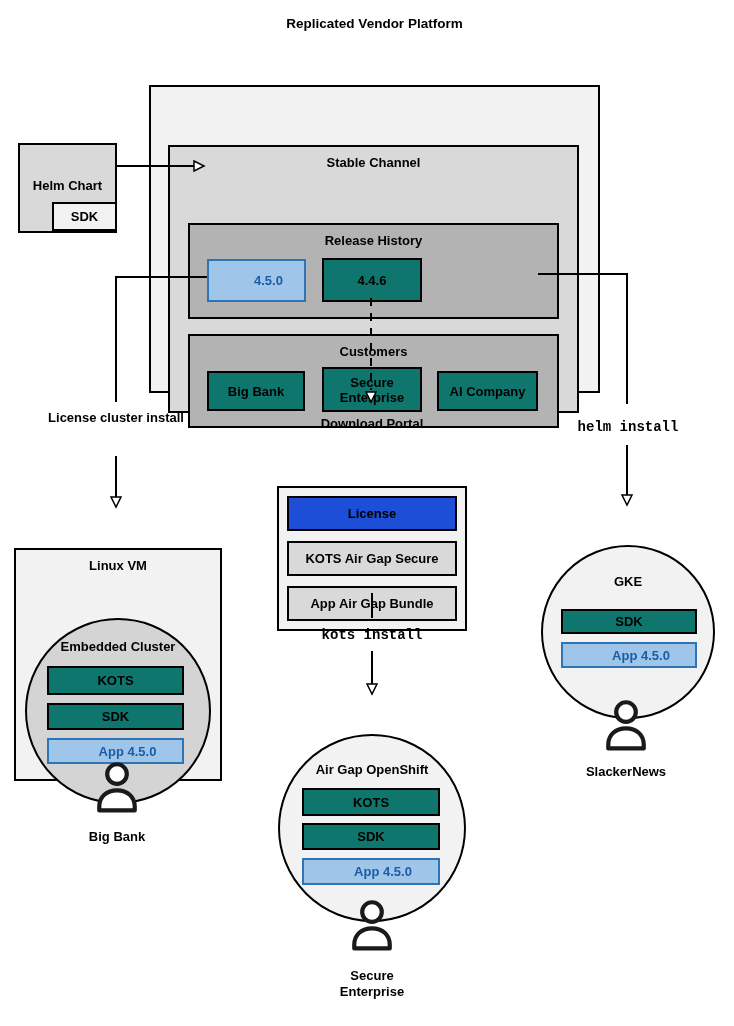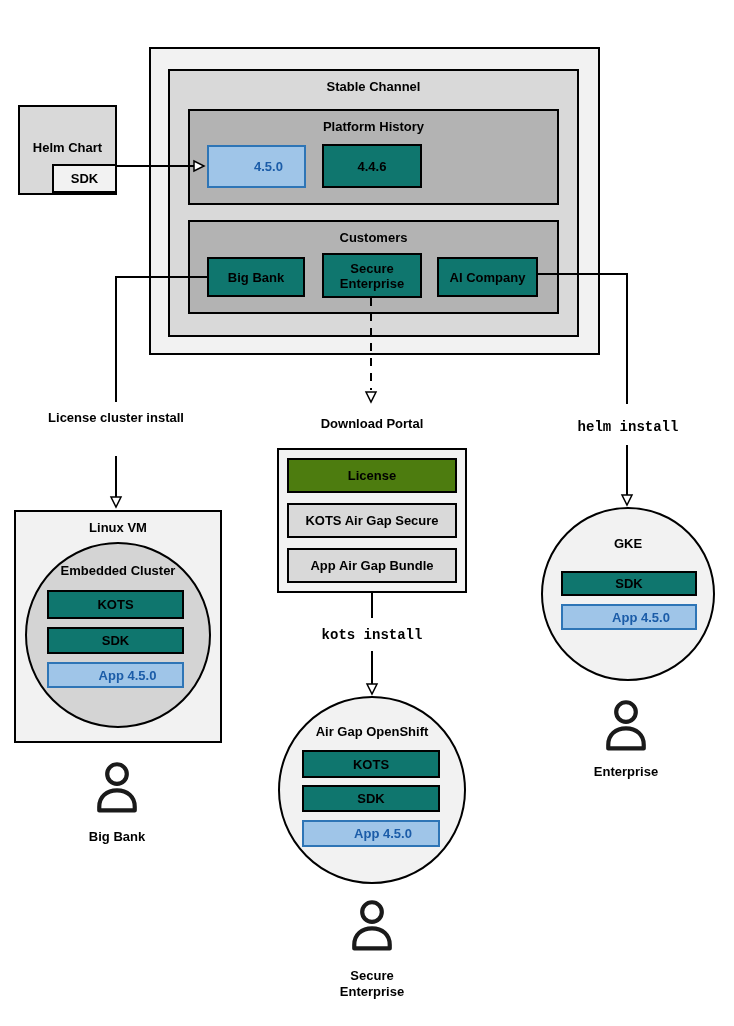--- a/index.html
+++ b/index.html
@@ -1,19 +1,19 @@
 <!DOCTYPE html>
 <html><head>
 <meta charset="utf-8">
 <style>
   html,body { margin:0; padding:0; }
   body { background:#fff; font-family:"Liberation Sans","DejaVu Sans",sans-serif; color:#000; }
   #canvas { position:relative; width:734px; height:1026px; background:#fff; overflow:hidden; }
 
-  .box { position:absolute; box-sizing:border-box; border:2px solid #000; }
+  .box { position:absolute; box-sizing:border-box; border:2px solid #000;margin-top:38px; }
   .bg-light  { background:#f2f2f2; }
   .bg-mid    { background:#d9d9d9; }
   .bg-dark   { background:#b3b3b3; }
   .bg-circle { background:#d4d4d4; }
 
   .circle { border-radius:50%; }
 
   .box-title { position:absolute; left:0; right:0; top:8px; text-align:center;
                font-weight:bold; font-size:13px; line-height:15px; }
 
@@ -26,28 +26,29 @@
   .mono { font-family:"Liberation Mono","DejaVu Sans Mono",monospace; font-size:14px; font-weight:bold; }
 
   .overlay { position:absolute; left:0; top:0; z-index:6; pointer-events:none; }
   .persona { position:absolute; display:flex; justify-content:center; }
 </style>
 </head>
 <body>
 
 <div id="canvas">
 
+  <div class="free-label" style="left:149px; top:16px; width:451px; font-size:13.5px;">Replicated Vendor Platform</div>
 
   <div class="box bg-light" style="left:149px; top:47px; width:451px; height:308px;">
 
     <div class="box bg-mid" style="left:17px; top:20px; width:411px; height:268px;">
       <div class="box-title">Stable Channel</div>
 
       <div class="box bg-dark" style="left:18px; top:38px; width:371px; height:96px;">
-        <div class="box-title">Platform History</div>
+        <div class="box-title">Release History</div>
         <div class="chip blue" style="left:17px; top:34px; width:99px; height:43px;">4.5.0</div>
         <div class="chip" style="left:132px; top:33px; width:100px; height:44px;">4.4.6</div>
       </div>
 
       <div class="box bg-dark" style="left:18px; top:149px; width:371px; height:94px;">
         <div class="box-title">Customers</div>
         <div class="chip" style="left:17px; top:35px; width:98px; height:40px;">Big Bank</div>
         <div class="chip" style="left:132px; top:31px; width:100px; height:45px; padding:0 6px;">Secure Enterprise</div>
         <div class="chip" style="left:247px; top:35px; width:101px; height:40px;">AI Company</div>
       </div>
@@ -74,21 +75,21 @@
   <div class="persona" style="left:89px; top:761px; width:56px; height:56px;">
     <svg width="56" height="56" viewBox="0 0 60 60">
       <circle cx="30" cy="14" r="10.5" fill="#fff" stroke="#1a1a1a" stroke-width="4.5"></circle>
       <path d="M11 53 L11 49 C11 38 19 31.5 30 31.5 C41 31.5 49 38 49 49 L49 53 Z" fill="#fff" stroke="#1a1a1a" stroke-width="4.5" stroke-linejoin="round"></path>
     </svg>
   </div>
   <div class="free-label" style="left:47px; top:829px; width:140px;">Big Bank</div>
 
   <div class="free-label" style="left:292px; top:416px; width:160px;">Download Portal</div>
   <div class="box bg-light" style="left:277px; top:448px; width:190px; height:145px;">
-    <div class="chip bg-mid" style="left:8px; top:8px; width:170px; height:35px; background:#4d7c0f;">License</div>
+    <div class="chip bg-mid" style="left:8px; top:8px; width:170px; height:35px; background:#1d4ed8;">License</div>
     <div class="chip bg-mid" style="left:8px; top:53px; width:170px; height:35px; background:#d9d9d9;">KOTS Air Gap Secure</div>
     <div class="chip bg-mid" style="left:8px; top:98px; width:170px; height:35px; background:#d9d9d9;">App Air Gap Bundle</div>
   </div>
 
   <div class="free-label mono" style="left:292px; top:627px; width:160px;">kots install</div>
 
   <div class="box bg-light circle" style="left:278px; top:696px; width:188px; height:188px;">
     <div class="box-title" style="top:26px;">Air Gap OpenShift</div>
     <div class="chip" style="left:22px; top:52px; width:138px; height:28px;">KOTS</div>
     <div class="chip" style="left:22px; top:87px; width:138px; height:27px;">SDK</div>
@@ -110,21 +111,21 @@
     <div class="chip" style="left:18px; top:62px; width:136px; height:25px;">SDK</div>
     <div class="chip blue" style="left:18px; top:95px; width:136px; height:26px;">App 4.5.0</div>
   </div>
 
   <div class="persona" style="left:598px; top:699px; width:56px; height:56px;">
     <svg width="56" height="56" viewBox="0 0 60 60">
       <circle cx="30" cy="14" r="10.5" fill="#fff" stroke="#1a1a1a" stroke-width="4.5"></circle>
       <path d="M11 53 L11 49 C11 38 19 31.5 30 31.5 C41 31.5 49 38 49 49 L49 53 Z" fill="#fff" stroke="#1a1a1a" stroke-width="4.5" stroke-linejoin="round"></path>
     </svg>
   </div>
-  <div class="free-label" style="left:546px; top:764px; width:160px;">Enterprise</div>
+  <div class="free-label" style="left:546px; top:764px; width:160px;">SlackerNews</div>
 
   <svg class="overlay" width="734" height="1026">
 
     <g stroke="#000" stroke-width="2" fill="none">
       <path d="M117,166 H194"></path>
       <polygon points="194,161 204,166 194,171" fill="#fff" stroke-width="1.5"></polygon>
     </g>
 
     <g stroke="#000" stroke-width="2" fill="none">
       <path d="M207,277 H116 V402"></path>

